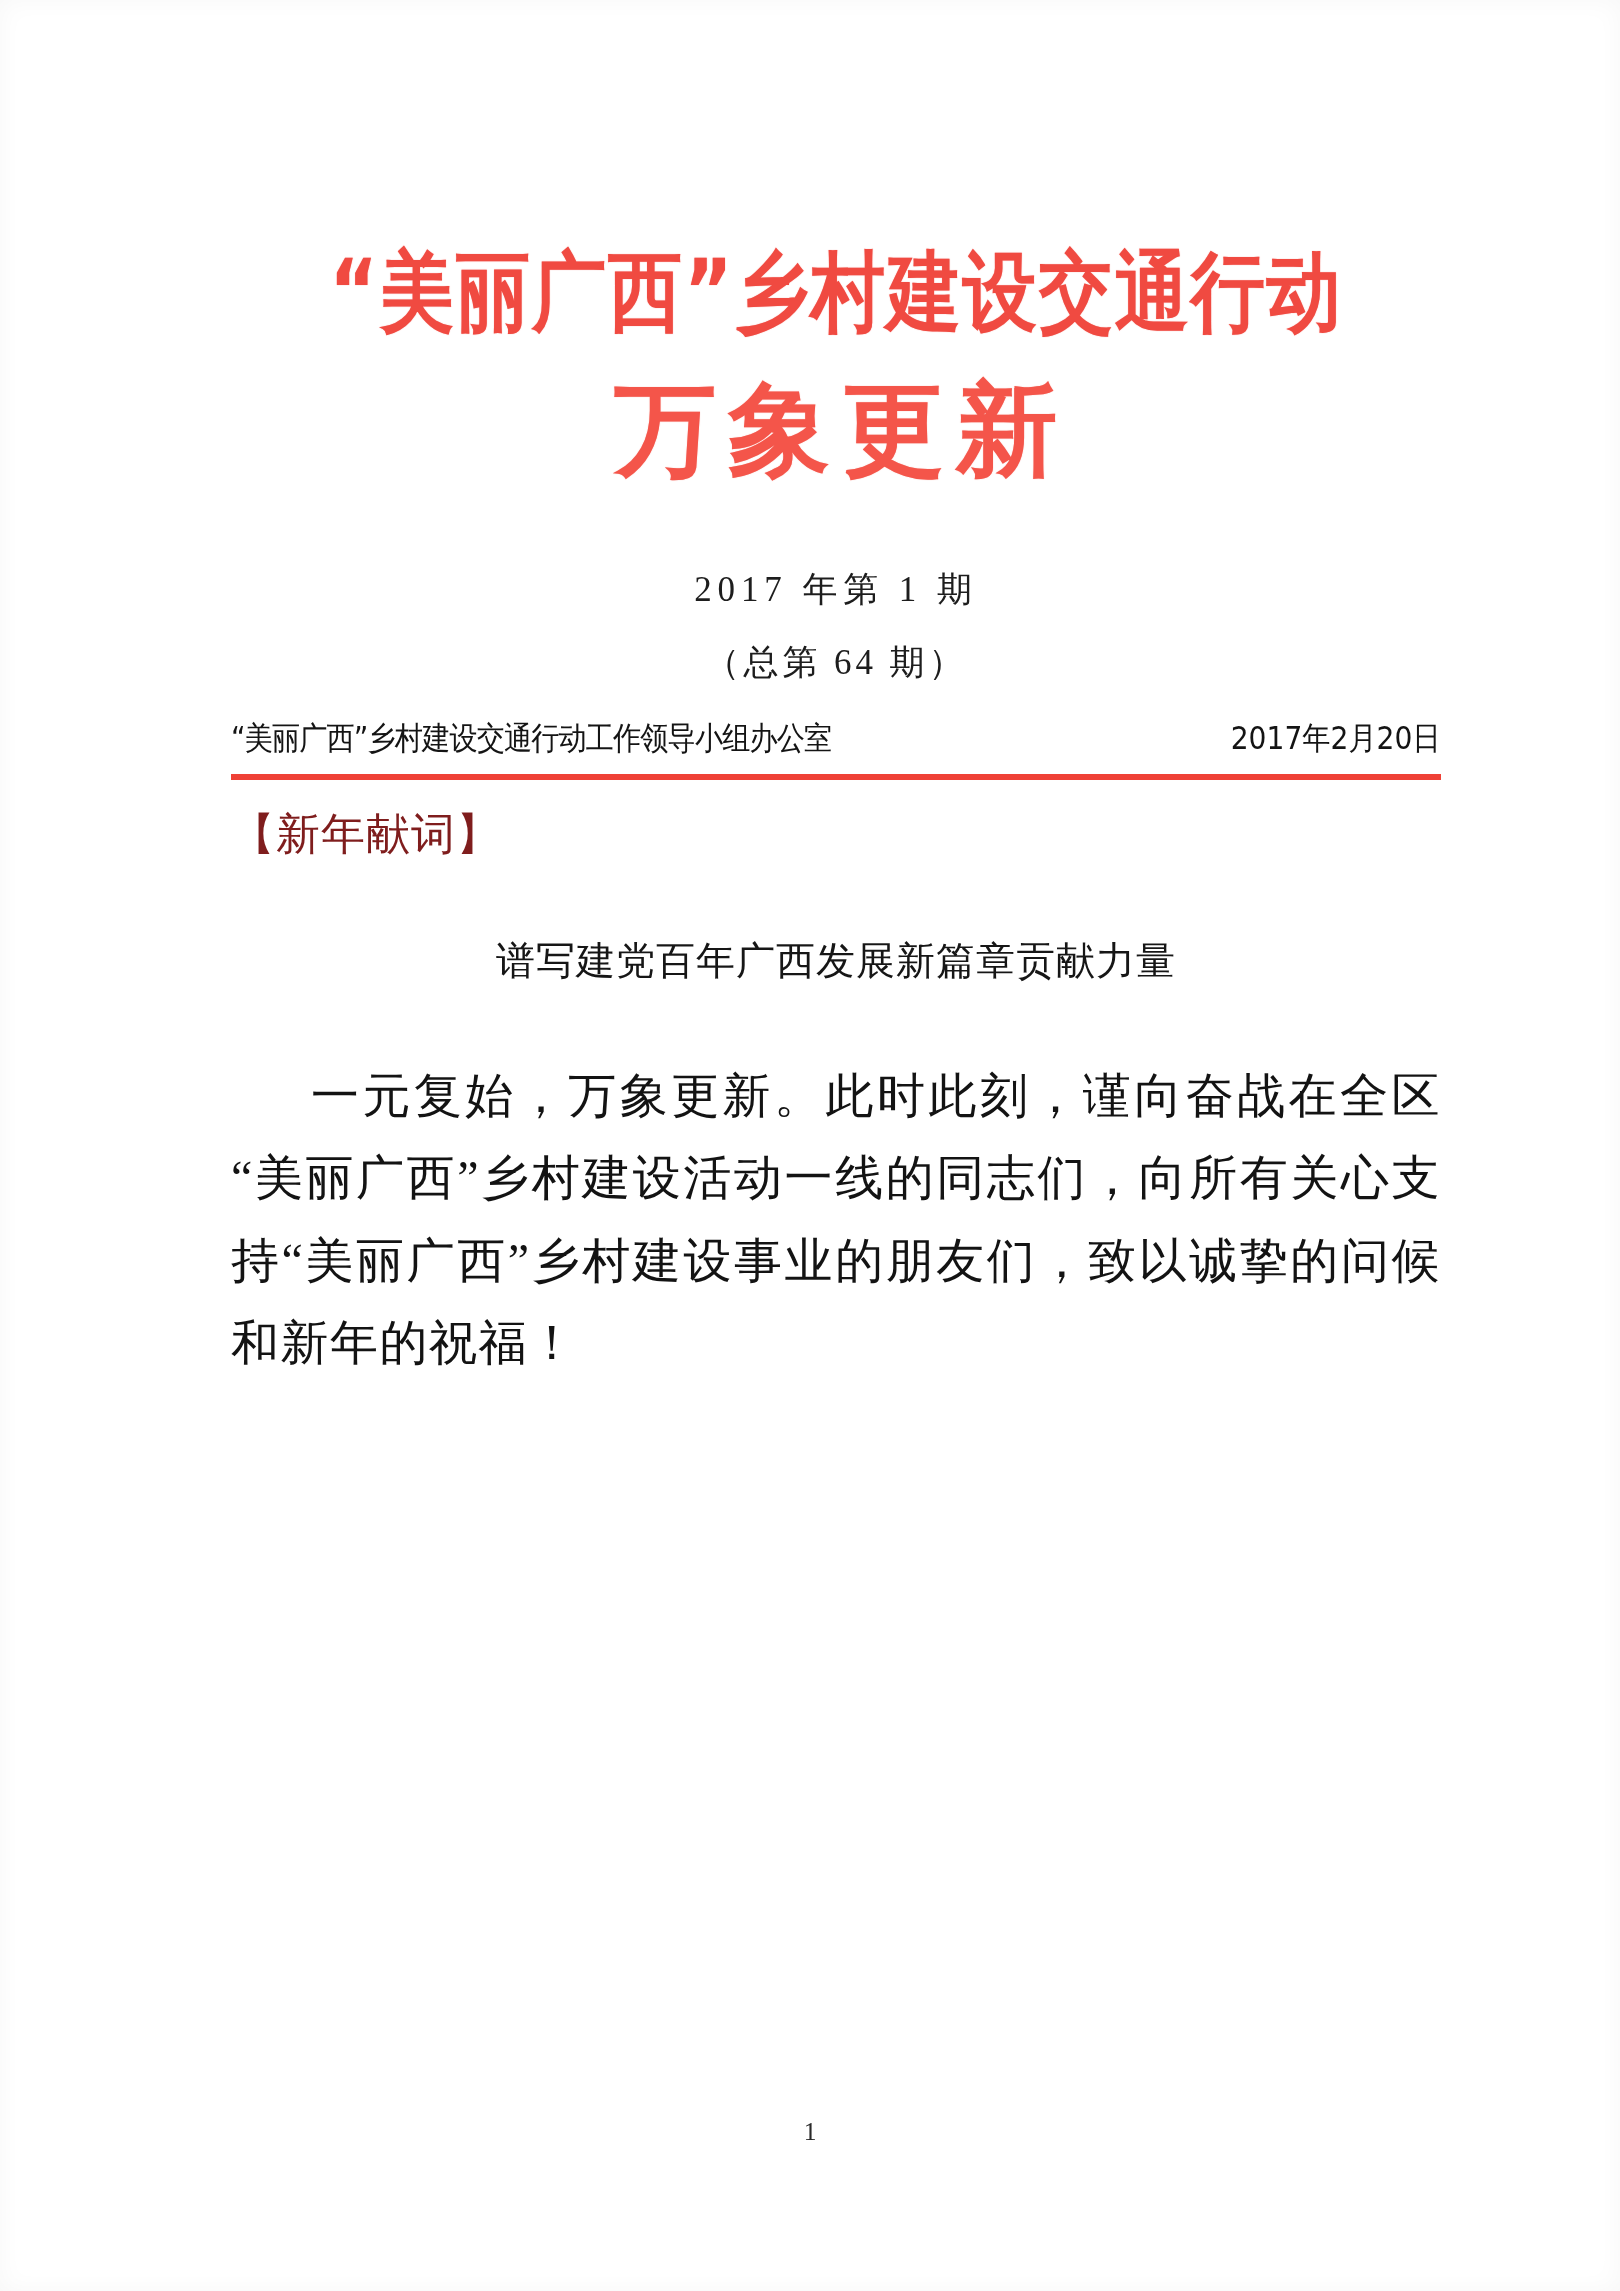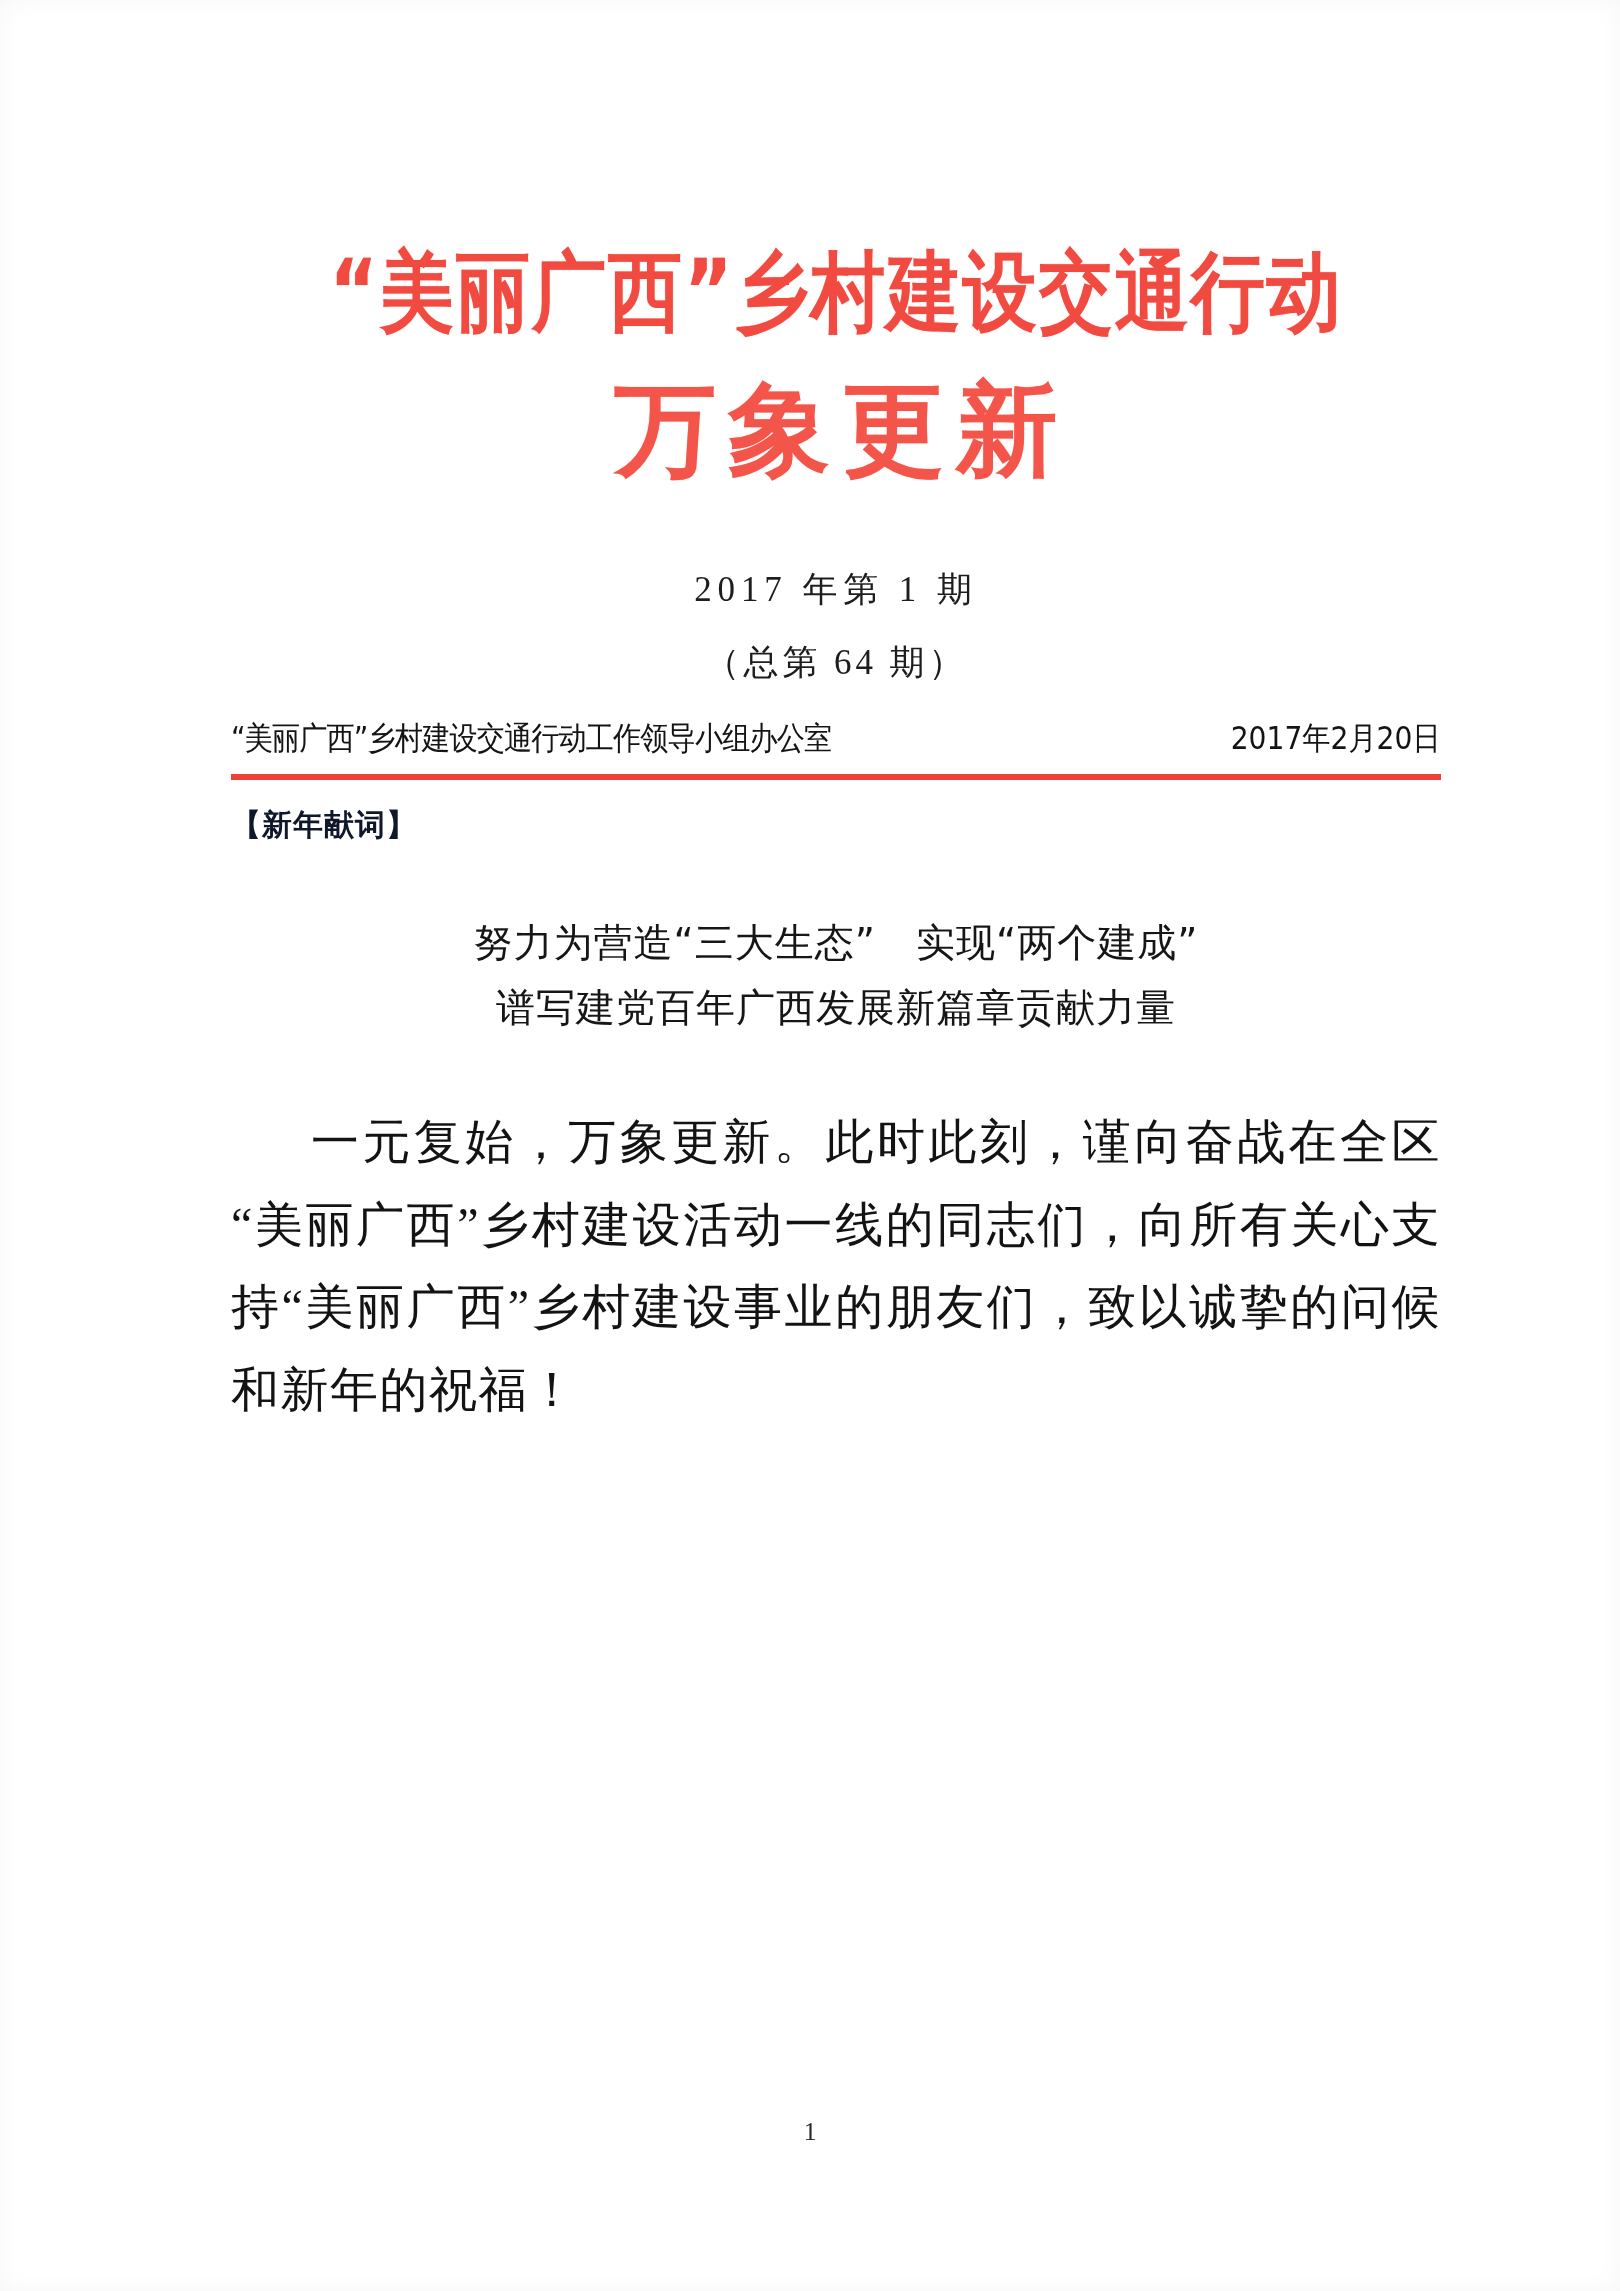--- a/index.html
+++ b/index.html
@@ -99,23 +99,23 @@
     transform-origin: left bottom;
     width: 113.6%;
   }
   .publisher-org { letter-spacing: -1px; }
   .publisher-date { letter-spacing: 0px; padding-left: 19.6px; }
 
   
   .section-marker {
     margin-top: 25.5px;
     font-family: "DejaVu Sans", "Liberation Sans", sans-serif;
-    font-weight: bold;
-    font-size: 30px;
-    color: #0f172a;
+    font-weight: normal;
+    font-size: 44px;
+    color: #7f1d1d;
     letter-spacing: 1px;
   }
 
   
   .headline {
     margin-top: 65px;
     text-align: center;
     font-family: "DejaVu Sans", "Liberation Sans", sans-serif;
     font-size: 39px;
     line-height: 1.65;
@@ -170,21 +170,20 @@
     <div class="publisher-row">
       <div class="publisher-inner">
         <span class="publisher-org">“美丽广西”乡村建设交通行动工作领导小组办公室</span>
         <span class="publisher-date">2017年2月20日</span>
       </div>
     </div>
 
     <div class="section-marker">【新年献词】</div>
 
     <div class="headline">
-      <span class="headline-line">努力为营造“三大生态”　实现“两个建成”</span>
       <span class="headline-line">谱写建党百年广西发展新篇章贡献力量</span>
     </div>
 
     <div class="body-text">
       <p>一元复始，万象更新。此时此刻，谨向奋战在全区“美丽广西”乡村建设活动一线的同志们，向所有关心支持“美丽广西”乡村建设事业的朋友们，致以诚挚的问候和新年的祝福！</p>
     </div>
 
   </div>
 
   <div class="page-number">1</div>

